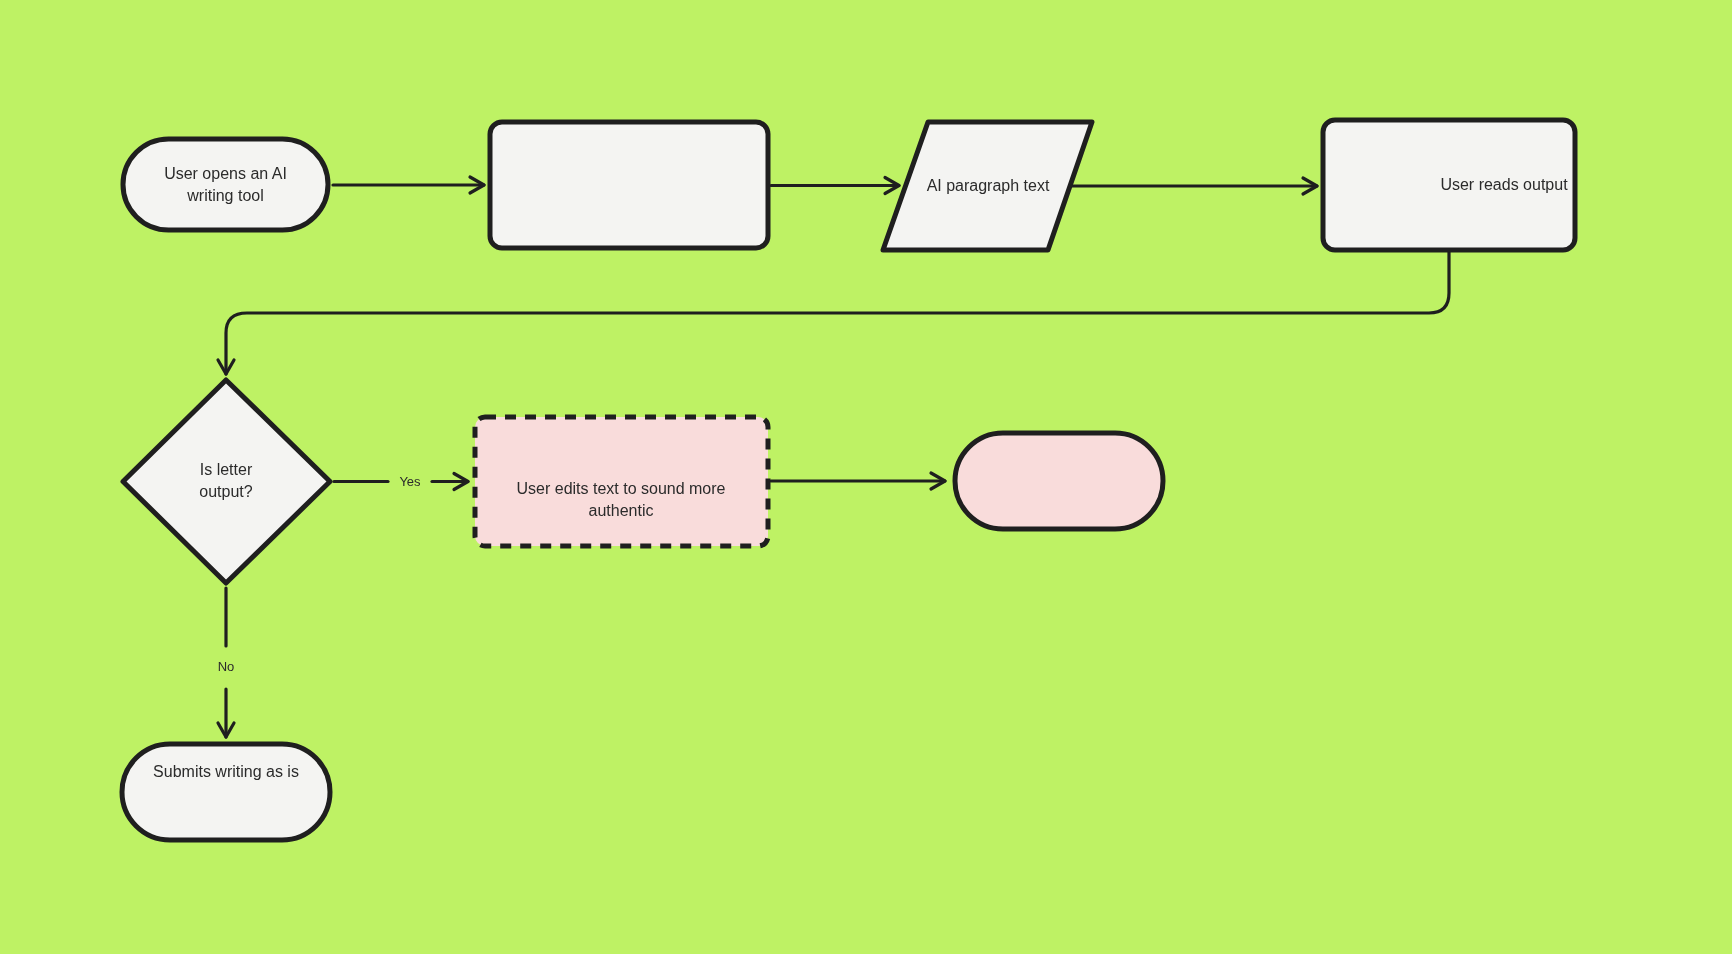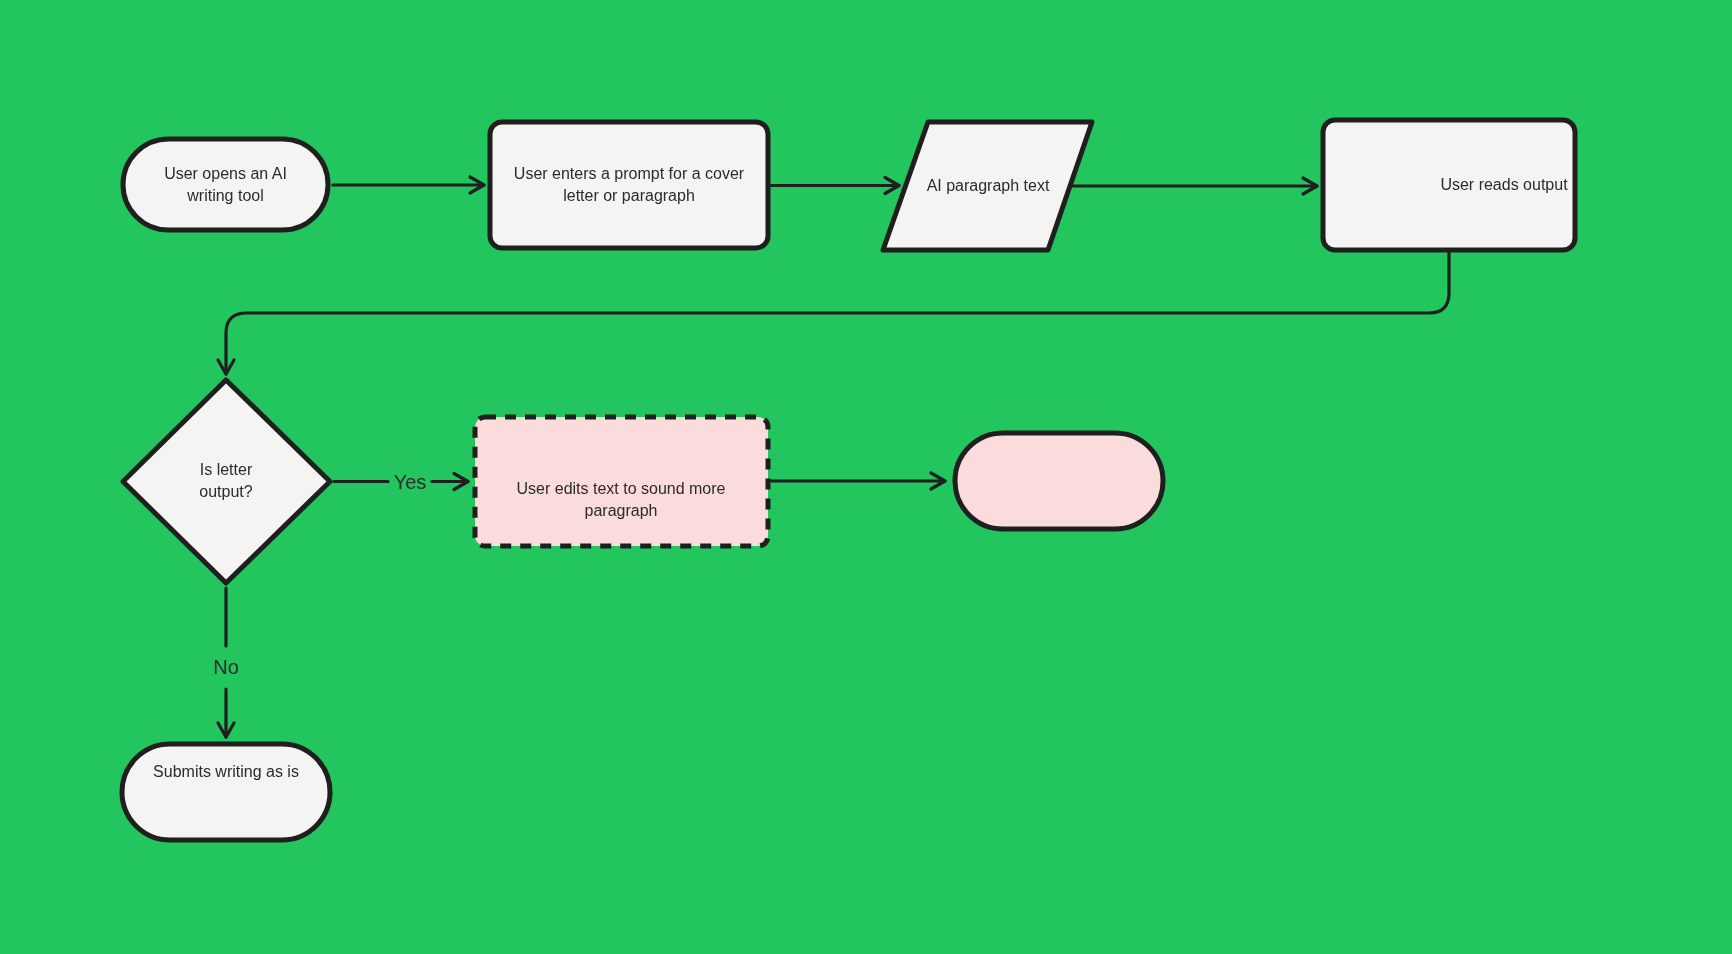--- a/index.html
+++ b/index.html
@@ -5,21 +5,21 @@
   html, body {
     margin: 0;
     padding: 0;
     background: #f4f4f2;
     font-family: "Liberation Sans", sans-serif;
   }
   .canvas {
     position: relative;
     width: 1732px;
     height: 954px;
-    background: #22c55e;
+    background: #bef264;
     overflow: hidden;
     text-decoration: underline;
   }
   .canvas svg {
     position: absolute;
     left: 0;
     top: 0;
     width: 1732px;
     height: 954px;
   }
@@ -31,21 +31,21 @@
     line-height: 22px;
     font-weight: 500;
     color: #2b2b2b;
     white-space: nowrap;
     pointer-events: none;
   }
   .label span { display: block; }
   .edge-label {
     position: absolute;
     transform: translate(-50%, -50%);
-    font-size: 20px;
+    font-size: 13px;
     line-height: 20px;
     font-weight: 400;
     color: #2b2b2b;
     white-space: nowrap;
     pointer-events: none;
   }
 </style>
 </head>
 <body>
 
@@ -80,41 +80,37 @@
       <rect x="955" y="433" width="208" height="96" rx="48" fill="#f9dcdb"></rect>
       <rect x="122" y="744" width="208" height="96" rx="48" fill="#f4f4f2"></rect>
     </g>
   </svg>
 
   <div class="label" style="left:225.5px; top:184.5px">
     <span>User opens an AI</span>
     <span>writing tool</span>
   </div>
 
-  <div class="label" style="left:629px; top:185px">
-    <span>User enters a prompt for a cover</span>
-    <span>letter or paragraph</span>
-  </div>
 
   <div class="label" style="left:988px; top:186px">
     <span>AI paragraph text</span>
   </div>
 
   <div class="label" style="left:1504px; top:185px">
     <span>User reads output</span>
   </div>
 
   <div class="label" style="left:226px; top:481px">
     <span>Is letter</span>
     <span>output?</span>
   </div>
 
   <div class="label" style="left:621px; top:500px">
     <span>User edits text to sound more</span>
-    <span>paragraph</span>
+    <span>authentic</span>
   </div>
 
 
   <div class="label" style="left:226px; top:772px">
     <span>Submits writing as is</span>
   </div>
 
   <div class="edge-label" style="left:410px; top:482px">Yes</div>
 
   <div class="edge-label" style="left:226px; top:667px">No</div>

